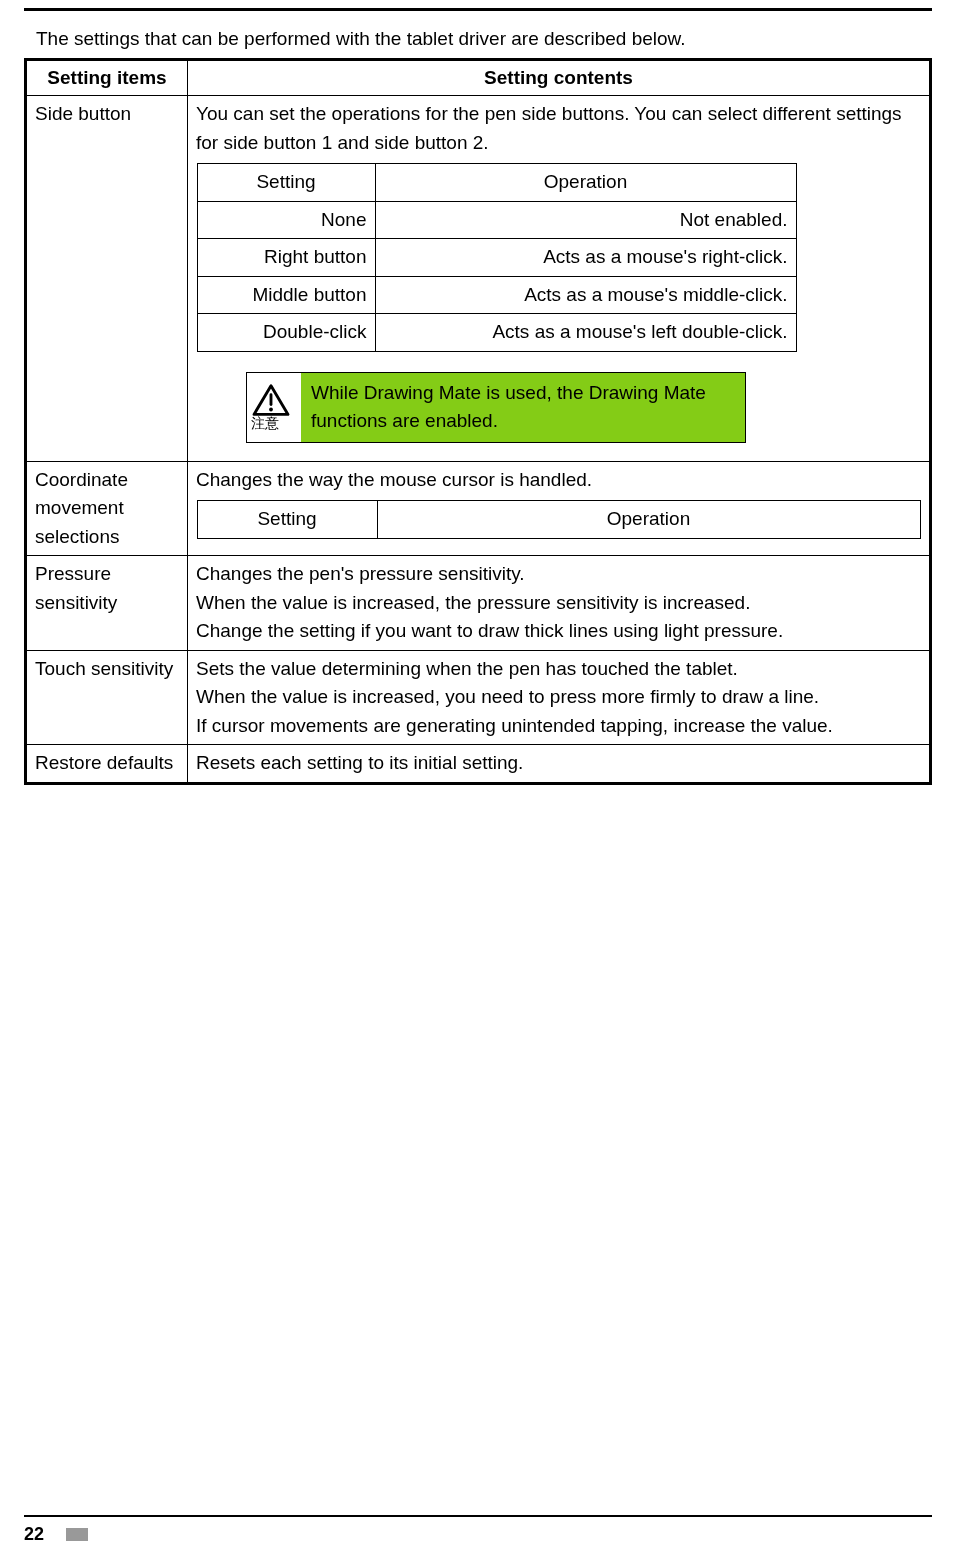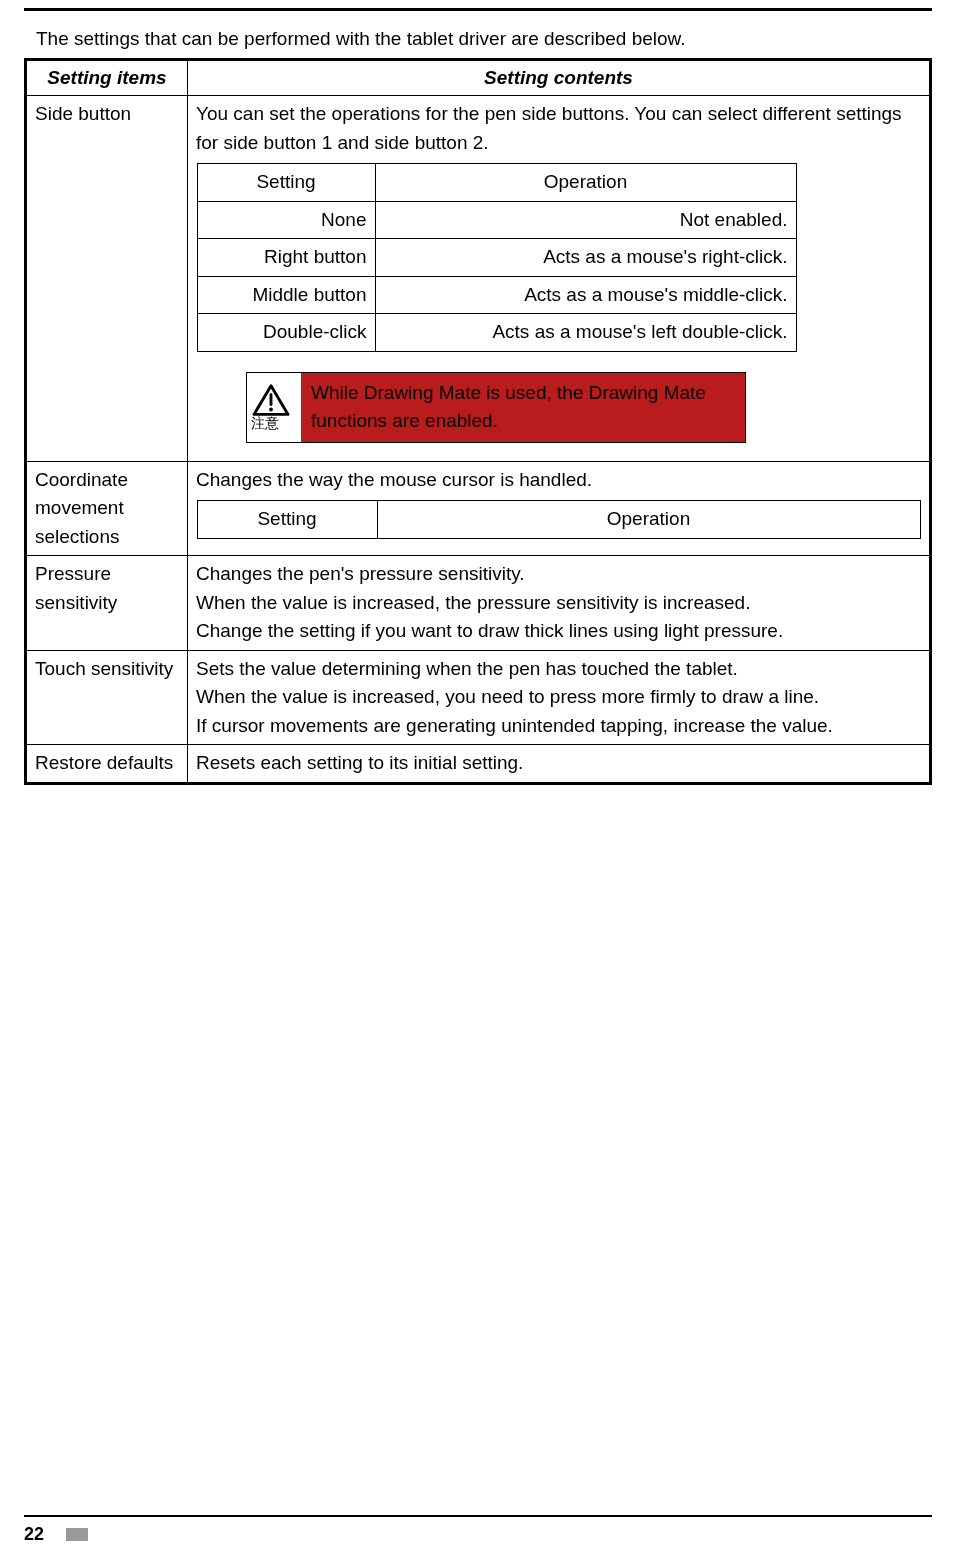--- a/index.html
+++ b/index.html
@@ -33,21 +33,20 @@
       border: 1px solid #000;
       padding: 4px 8px;
       vertical-align: top;
       text-align: left;
       font-weight: normal;
     }
     table.main > thead > tr > th {
       font-weight: bold;
       text-align: center;
       padding: 3px 8px;
-      font-style: italic;
     }
     table.main > tbody > tr > td.item-col {
       width: 162px;
     }
     table.inner {
       border-collapse: collapse;
       margin: 6px 0 0 0.5px;
     }
     table.inner th, table.inner td {
       border: 1px solid #000;
@@ -74,21 +73,21 @@
       display: flex;
       flex-direction: column;
       align-items: flex-start;
       justify-content: center;
       padding: 2px 4px;
     }
     .notice-icon svg { width: 40px; height: 34px; }
     .notice-icon-label { font-size: 14px; line-height: 1; margin-top: -2px; }
     .notice-text {
       flex: 1;
-      background: #b91c1c;
+      background: #84cc16;
       padding: 6px 10px;
     }
     .footer {
       position: absolute;
       bottom: 16px;
       left: 24px;
       right: 24px;
     }
     .footer-rule { border-top: 2px solid #000; }
     .footer-pg {

